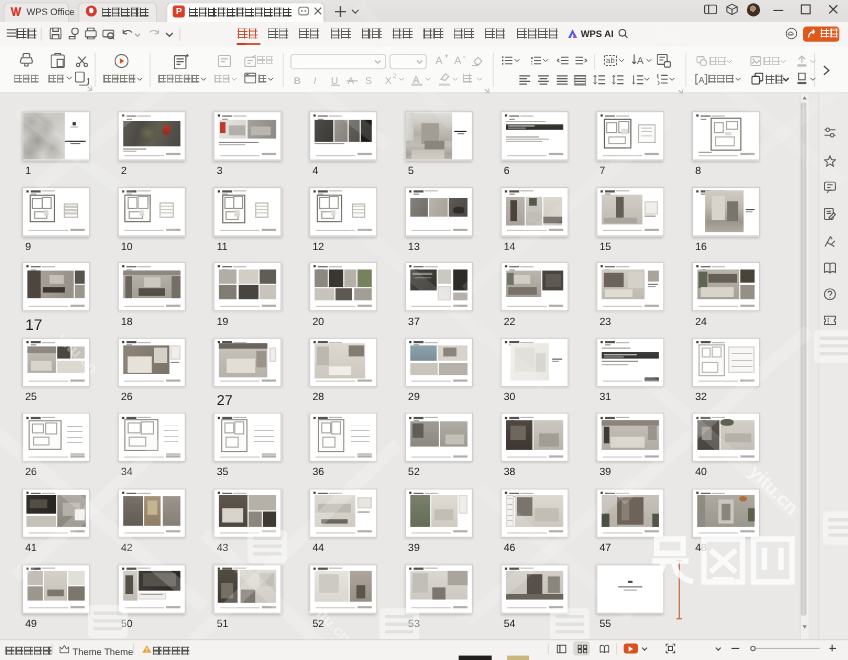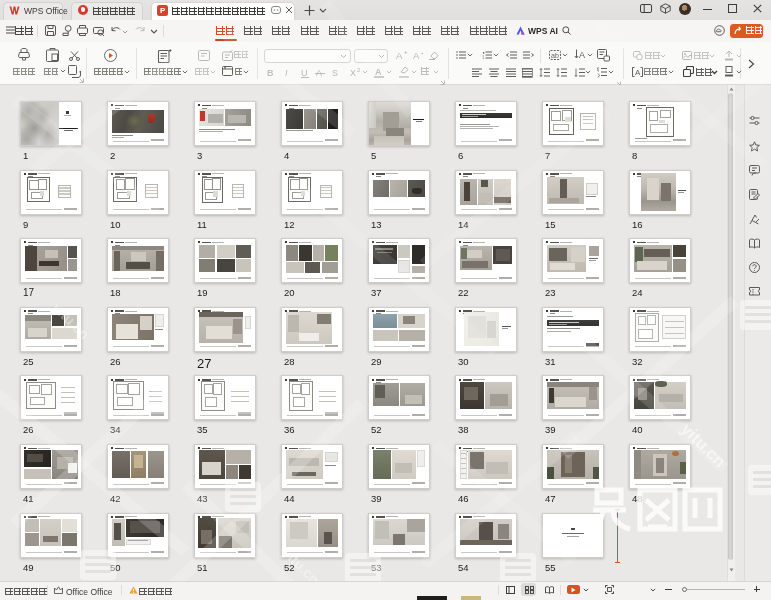--- a/index.html
+++ b/index.html
@@ -671,21 +671,21 @@
     <div style="position:absolute;left:12%;top:13%;width:8%;height:2.5%;background:#8a8885;"></div>
     <div style="position:absolute;left:8%;top:90%;width:60%;height:1.5%;background:#c9c7c4;"></div>
     <div style="position:absolute;left:72%;top:87%;width:21%;height:4.5%;background:#b0aeab;"></div>
     <div style="position:absolute;left:6%;top:16%;width:70%;height:58%;background:linear-gradient(100deg,#aba69e,#968f87);"></div>
     <div style="position:absolute;left:6%;top:16%;width:20%;height:58%;background:#4e463e;"></div>
     <div style="position:absolute;left:30%;top:50%;width:34%;height:12%;background:#3d362f;"></div>
     <div style="position:absolute;left:40%;top:24%;width:22%;height:20%;background:#c5c0b8;"></div>
     <div style="position:absolute;left:79%;top:16%;width:15%;height:27%;background:#57534d;"></div>
     <div style="position:absolute;left:79%;top:46%;width:15%;height:28%;background:#9a958d;"></div>
   </div>
-<div style="position:absolute;left:23px;top:288.2px;font-size:10px;color:#1c1c1c;font-weight:400;white-space:nowrap;line-height:1;">17</div>
+<div style="position:absolute;left:23px;top:288.2px;font-size:14px;color:#1c1c1c;font-weight:400;white-space:nowrap;line-height:1;">17</div>
 <div style="position:absolute;left:107px;top:238.2px;width:62.0px;height:45.0px;background:#fff;border:1px solid #cfcdca;box-shadow:0 1px 2.5px rgba(0,0,0,.22);overflow:hidden;">
     <div style="position:absolute;left:5%;top:5%;width:4%;height:5%;background:#3a3a38;"></div>
     <div style="position:absolute;left:11%;top:6%;width:16%;height:4%;background:#555350;"></div>
     <div style="position:absolute;left:28%;top:6.5%;width:20%;height:2.5%;background:#b5b3b0;"></div>
     <div style="position:absolute;left:12%;top:13%;width:8%;height:2.5%;background:#8a8885;"></div>
     <div style="position:absolute;left:8%;top:90%;width:60%;height:1.5%;background:#c9c7c4;"></div>
     <div style="position:absolute;left:72%;top:87%;width:21%;height:4.5%;background:#b0aeab;"></div>
     <div style="position:absolute;left:6%;top:16%;width:88%;height:58%;background:linear-gradient(#b7b2aa,#a39e96);"></div>
     <div style="position:absolute;left:6%;top:16%;width:88%;height:10%;background:#8d8780;"></div>
     <div style="position:absolute;left:10%;top:28%;width:10%;height:46%;background:#6b645c;"></div>
@@ -1317,21 +1317,21 @@
 <div style="position:absolute;left:0px;top:581px;width:771px;height:19px;background:#f4f3f1;border-top:1px solid #d8d6d3;"></div>
 <div style="position:absolute;left:5.0px;top:587.5px;width:7.5px;height:7.5px;opacity:0.92;background:repeating-linear-gradient(0deg,#4a4a48 0 1px,transparent 1px 3px),repeating-linear-gradient(90deg,#4a4a48 0 1px,transparent 1px 5px);"></div>
 <div style="position:absolute;left:13.5px;top:587.5px;width:7.5px;height:7.5px;opacity:0.92;background:repeating-linear-gradient(0deg,#4a4a48 0 1px,transparent 1px 3px),repeating-linear-gradient(90deg,#4a4a48 0 1px,transparent 1px 5px);"></div>
 <div style="position:absolute;left:22.0px;top:587.5px;width:7.5px;height:7.5px;opacity:0.92;background:repeating-linear-gradient(0deg,#4a4a48 0 1px,transparent 1px 3px),repeating-linear-gradient(90deg,#4a4a48 0 1px,transparent 1px 5px);"></div>
 <div style="position:absolute;left:30.5px;top:587.5px;width:7.5px;height:7.5px;opacity:0.92;background:repeating-linear-gradient(0deg,#4a4a48 0 1px,transparent 1px 3px),repeating-linear-gradient(90deg,#4a4a48 0 1px,transparent 1px 5px);"></div>
 <div style="position:absolute;left:39.0px;top:587.5px;width:7.5px;height:7.5px;opacity:0.92;background:repeating-linear-gradient(0deg,#4a4a48 0 1px,transparent 1px 3px),repeating-linear-gradient(90deg,#4a4a48 0 1px,transparent 1px 5px);"></div>
 <div style="position:absolute;left:47px;top:585px;width:1px;height:10px;background:#dddbd8;"></div>
 <svg class="ab" style="left:54px;top:586px" width="9" height="8" viewBox="0 0 9 8">
     <path d="M0.5 7.5 V2 L2.5 4 L4.5 0.8 L6.5 4 L8.5 2 V7.5 Z" fill="none" stroke="#55544f" stroke-width="0.9"></path>
   </svg>
-<div style="position:absolute;left:66px;top:587.5px;font-size:8.5px;color:#3c3c3a;font-weight:400;white-space:nowrap;line-height:1;">Office Office</div>
+<div style="position:absolute;left:66px;top:587.5px;font-size:8.5px;color:#3c3c3a;font-weight:400;white-space:nowrap;line-height:1;">Theme Theme</div>
 <div style="position:absolute;left:121px;top:585px;width:1px;height:10px;background:#dddbd8;"></div>
 <svg class="ab" style="left:129px;top:586px" width="9" height="8" viewBox="0 0 9 8">
     <path d="M4.5 0.5 L8.7 7.5 H0.3 Z" fill="#e8a33d"></path>
     <path d="M4.5 2.8 V5.2" stroke="#fff" stroke-width="0.9"></path>
     <circle cx="4.5" cy="6.3" r="0.5" fill="#fff"></circle>
   </svg>
 <div style="position:absolute;left:139.0px;top:587.5px;width:7.5px;height:7.5px;opacity:0.92;background:repeating-linear-gradient(0deg,#4a4a48 0 1px,transparent 1px 3px),repeating-linear-gradient(90deg,#4a4a48 0 1px,transparent 1px 5px);"></div>
 <div style="position:absolute;left:147.5px;top:587.5px;width:7.5px;height:7.5px;opacity:0.92;background:repeating-linear-gradient(0deg,#4a4a48 0 1px,transparent 1px 3px),repeating-linear-gradient(90deg,#4a4a48 0 1px,transparent 1px 5px);"></div>
 <div style="position:absolute;left:156.0px;top:587.5px;width:7.5px;height:7.5px;opacity:0.92;background:repeating-linear-gradient(0deg,#4a4a48 0 1px,transparent 1px 3px),repeating-linear-gradient(90deg,#4a4a48 0 1px,transparent 1px 5px);"></div>
 <div style="position:absolute;left:164.5px;top:587.5px;width:7.5px;height:7.5px;opacity:0.92;background:repeating-linear-gradient(0deg,#4a4a48 0 1px,transparent 1px 3px),repeating-linear-gradient(90deg,#4a4a48 0 1px,transparent 1px 5px);"></div>

